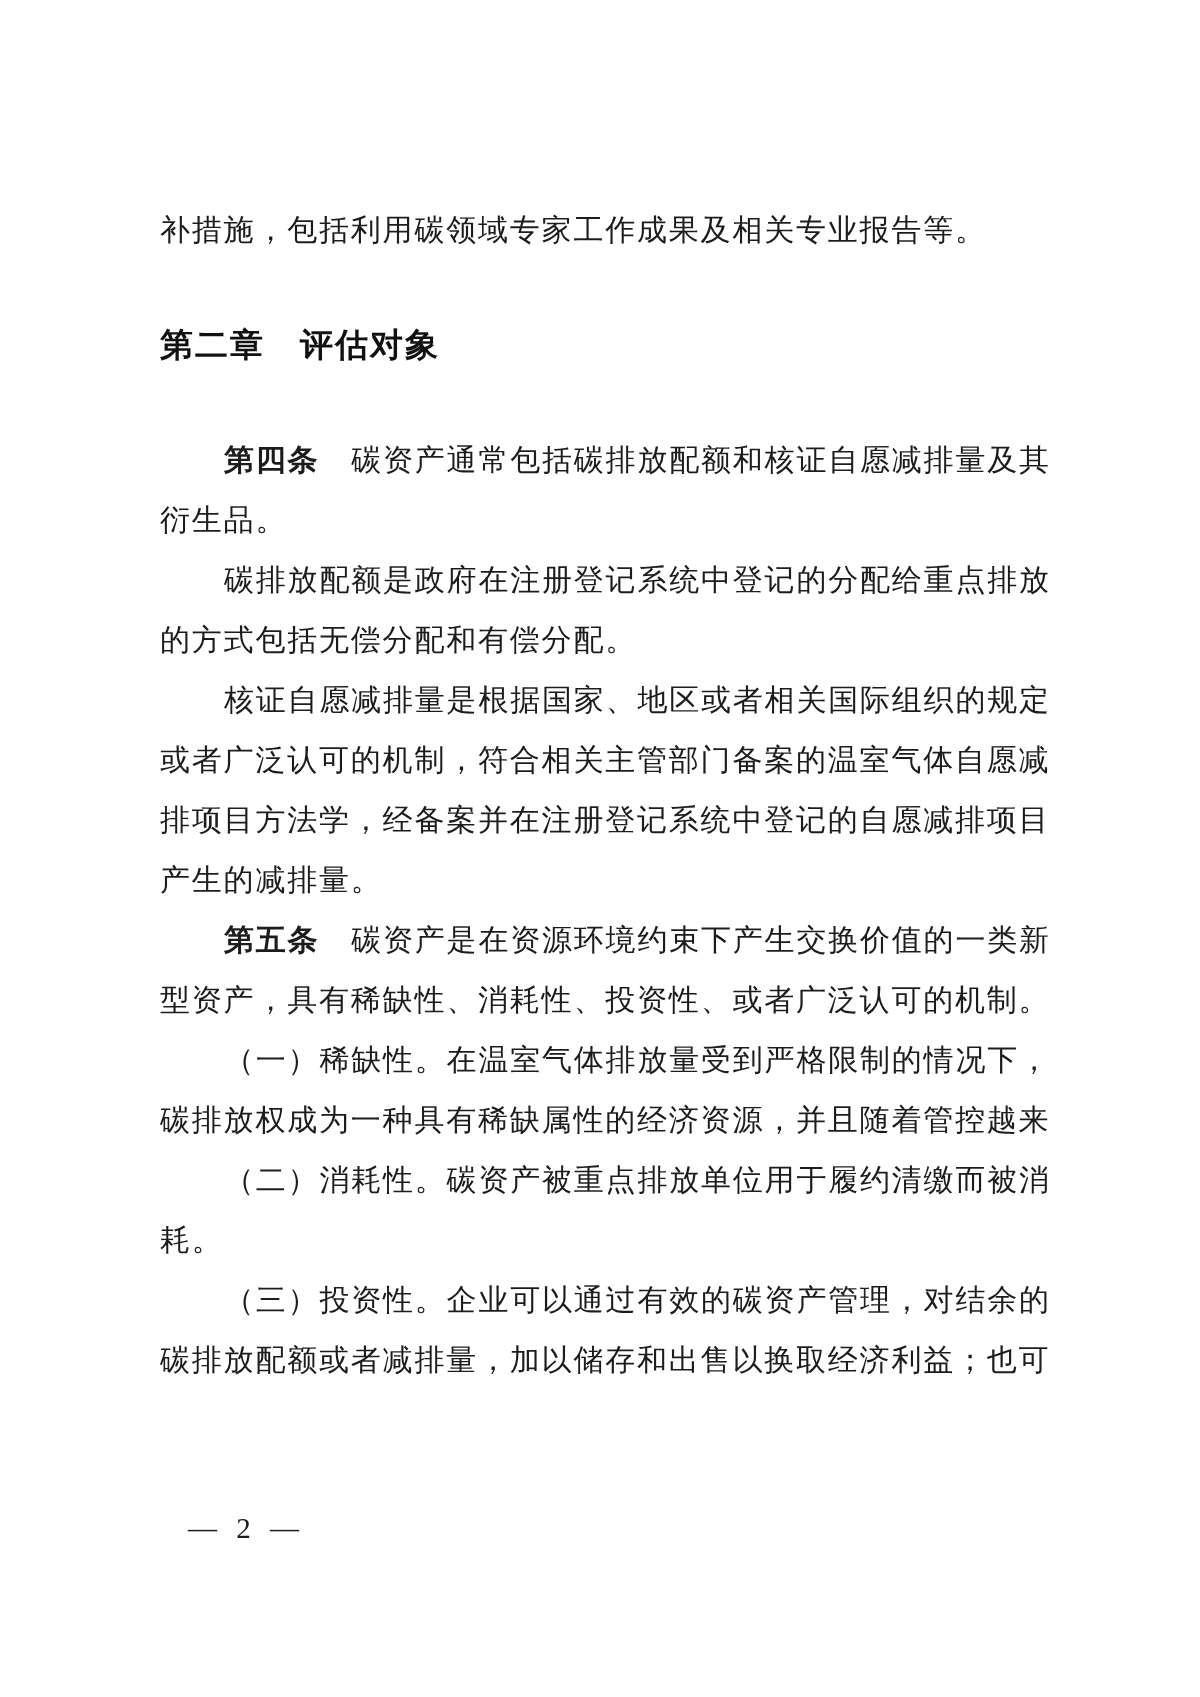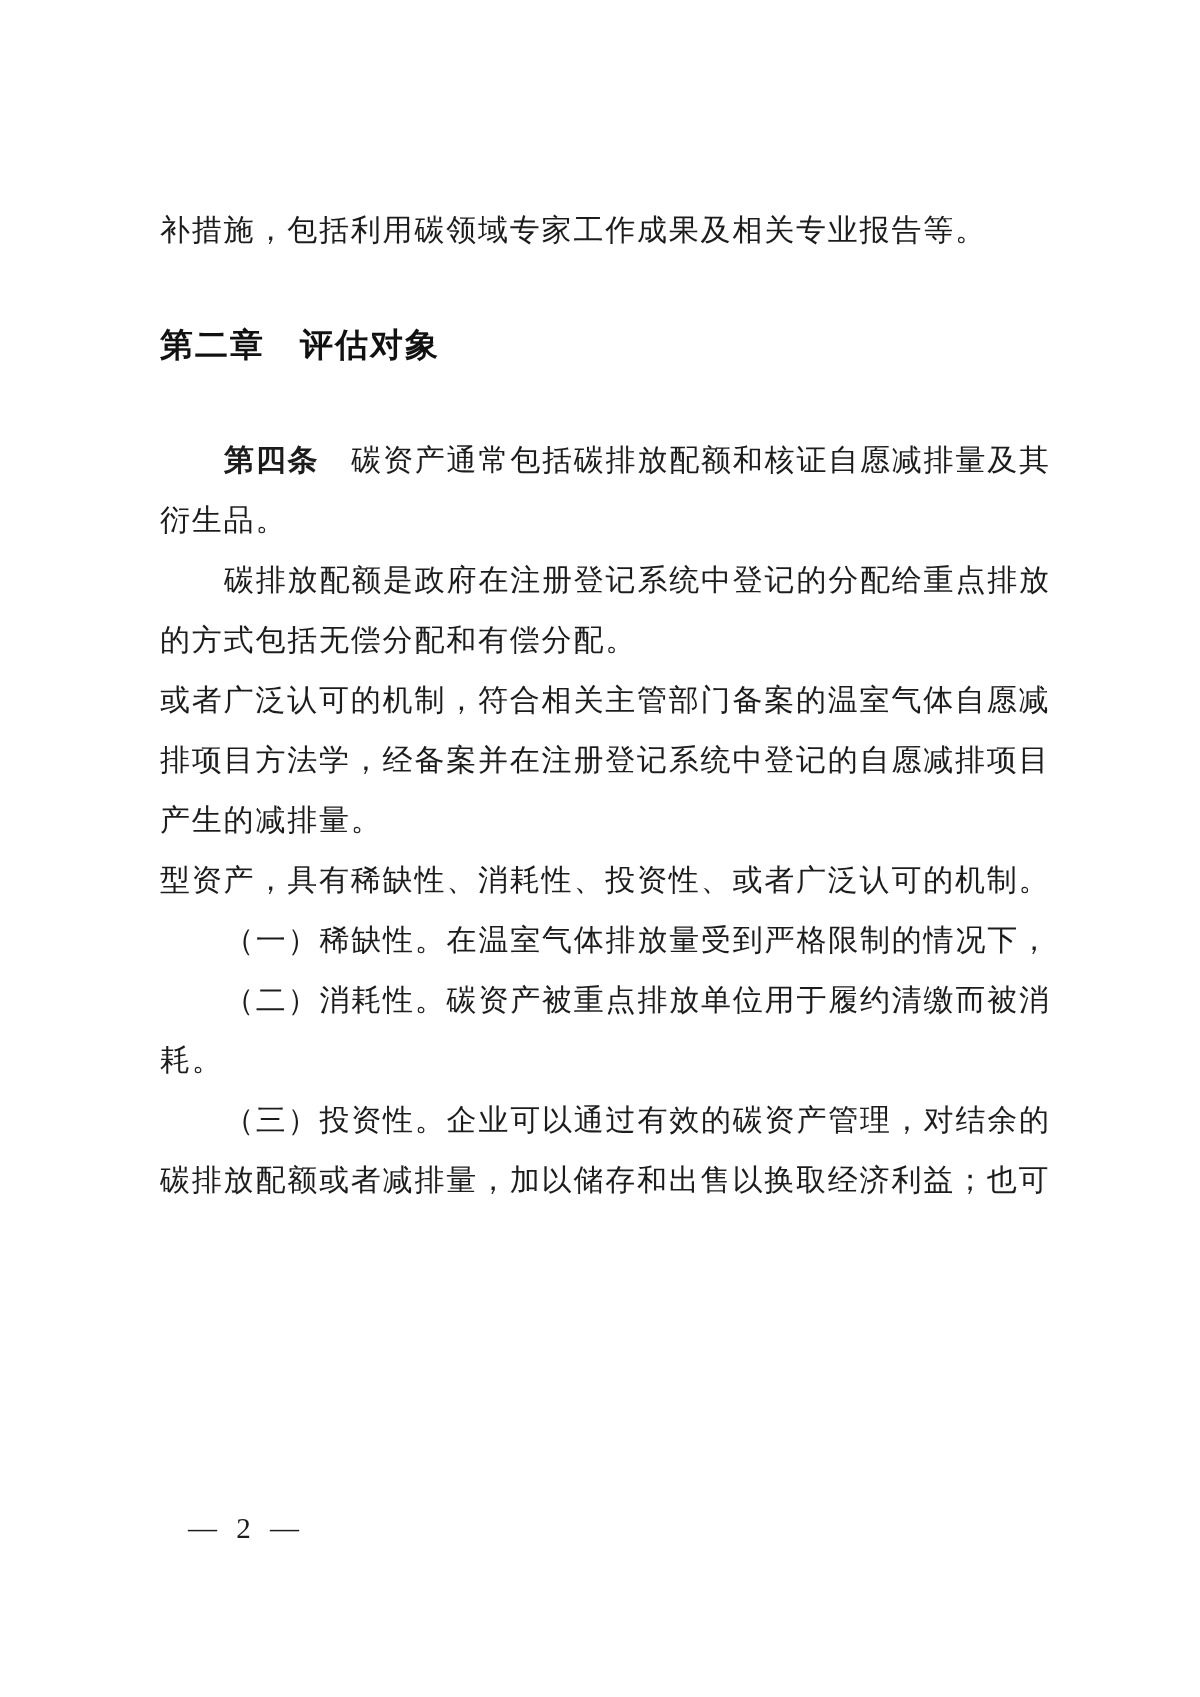--- a/index.html
+++ b/index.html
@@ -64,24 +64,27 @@
 <body>
 
 <div class="page">
   <div class="doc-body" id="doc-body">
       <div class="line"><span>补措施，包括利用碳领域专家工作成果及相关专业报告等。</span></div>
       <div class="line heading"><span>第二章　评估对象</span></div>
       <div class="line indent"><span class="kw">第四条</span><span>　碳资产通常包括碳排放配额和核证自愿减排量及其</span></div>
       <div class="line"><span>衍生品。</span></div>
       <div class="line indent"><span>碳排放配额是政府在注册登记系统中登记的分配给重点排放</span></div>
       <div class="line"><span>的方式包括无偿分配和有偿分配。</span></div>
+      <div class="line indent"><span>核证自愿减排量是根据国家、地区或者相关国际组织的规定</span></div>
       <div class="line"><span>或者广泛认可的机制，符合相关主管部门备案的温室气体自愿减</span></div>
       <div class="line"><span>排项目方法学，经备案并在注册登记系统中登记的自愿减排项目</span></div>
       <div class="line"><span>产生的减排量。</span></div>
+      <div class="line indent"><span class="kw">第五条</span><span>　碳资产是在资源环境约束下产生交换价值的一类新</span></div>
       <div class="line"><span>型资产，具有稀缺性、消耗性、投资性、或者广泛认可的机制。</span></div>
       <div class="line indent"><span>（一）稀缺性。在温室气体排放量受到严格限制的情况下，</span></div>
+      <div class="line"><span>碳排放权成为一种具有稀缺属性的经济资源，并且随着管控越来</span></div>
       <div class="line indent"><span>（二）消耗性。碳资产被重点排放单位用于履约清缴而被消</span></div>
       <div class="line"><span>耗。</span></div>
       <div class="line indent"><span>（三）投资性。企业可以通过有效的碳资产管理，对结余的</span></div>
       <div class="line"><span>碳排放配额或者减排量，加以储存和出售以换取经济利益；也可</span></div>
     </div>
   <div class="footer">— 2 —</div>
 </div>
 
 </body></html>

